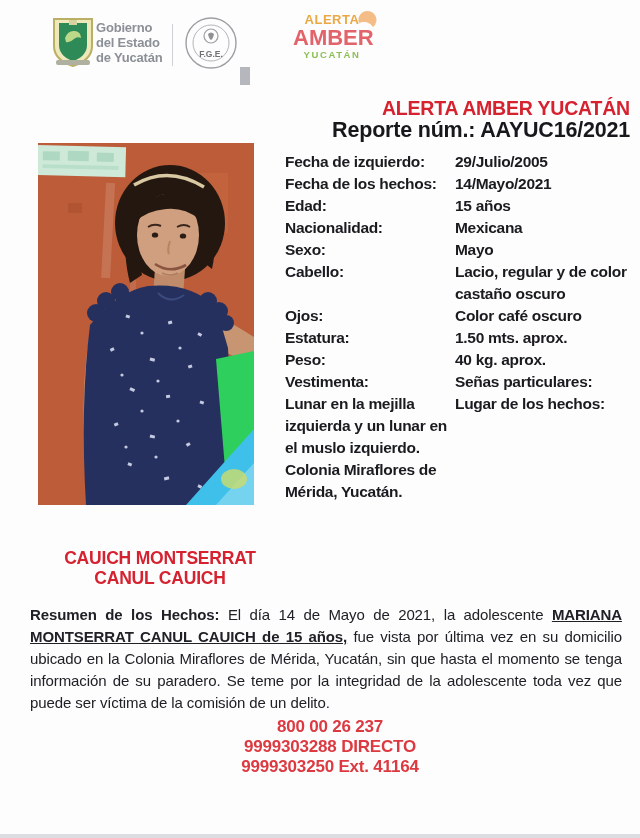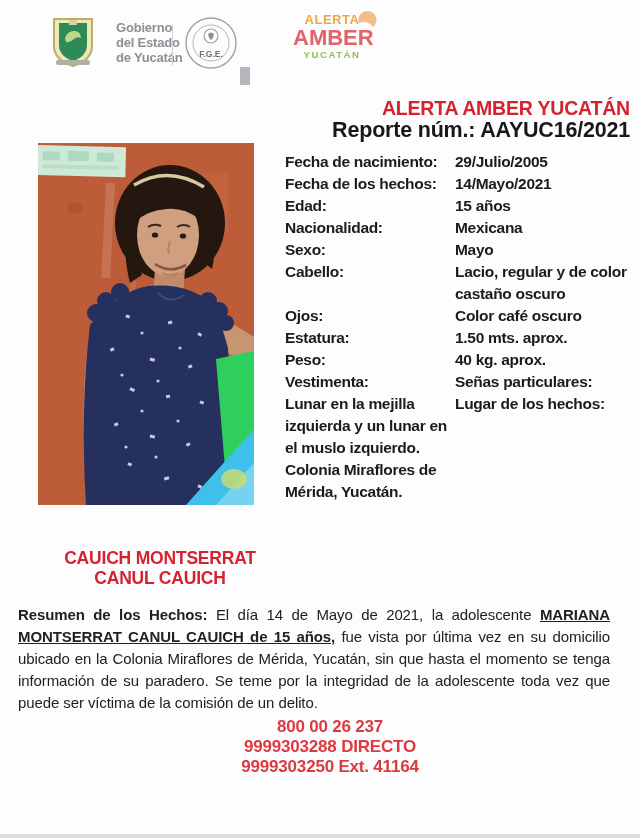--- a/index.html
+++ b/index.html
@@ -2,21 +2,21 @@
 <html><head>
 <meta charset="utf-8">
 <style>
   html,body{margin:0;padding:0;background:#ffffff;}
   .poster{
     position:relative;width:640px;height:838px;background:#fdfdfe;overflow:hidden;
     font-family:"Liberation Sans", sans-serif;color:#17181c;
   }
   
   .gov-logo{position:absolute;left:50px;top:16px;display:flex;align-items:center;}
-  .gov-text{margin-left:20px;font-size:13px;line-height:15px;color:#8b9096;font-weight:600;letter-spacing:-0.2px;}
+  .gov-text{margin-left:0;font-size:13px;line-height:15px;color:#8b9096;font-weight:600;letter-spacing:-0.2px;}
   .logo-divider{position:absolute;left:172px;top:24px;width:1px;height:42px;background:#cfd1d4;}
   .fge-seal{position:absolute;left:182px;top:14px;}
   .scan-square{position:absolute;left:240px;top:67px;width:10px;height:18px;background:#b6b7bc;}
   .amber-logo{position:absolute;left:293px;top:13px;width:78px;text-align:center;filter:blur(0.4px);}
   .amber-l1{font-size:13px;font-weight:800;color:#eca844;letter-spacing:0.5px;line-height:14px;}
   .amber-l2{font-size:22px;font-weight:800;color:#e2646a;letter-spacing:0px;line-height:22px;}
   .amber-l3{font-size:9.5px;font-weight:800;color:#8cbf52;letter-spacing:1.6px;line-height:12px;}
   .amber-ribbon{position:absolute;right:-6px;top:-4px;}
   
   .title-block{position:absolute;left:0;right:10px;top:97px;text-align:right;letter-spacing:-0.2px;margin-left:35px;}
@@ -28,21 +28,21 @@
   
   .details{
     position:absolute;left:285px;top:151px;width:347px;
     display:grid;grid-template-columns:170px 177px;
     font-size:15.5px;font-weight:700;line-height:22px;letter-spacing:-0.3px;color:#1a1b1f;
   }
   
   .name-block{position:absolute;left:40px;top:548px;width:240px;text-align:center;
     color:#d6212f;font-size:17.5px;font-weight:700;line-height:20px;letter-spacing:-0.2px;}
   
-  .summary{position:absolute;left:18px;top:604px;width:592px;margin:0;
+  .summary{position:absolute;left:30px;top:604px;width:592px;margin:0;
     font-size:15px;line-height:22px;text-align:justify;color:#202126;letter-spacing:-0.1px;}
   .summary .lead{font-weight:700;}
   .summary .hl{font-weight:700;text-decoration:underline;}
   
   .phones{position:absolute;left:20px;top:717px;width:620px;text-align:center;
     color:#dc3940;font-size:17px;font-weight:700;line-height:20px;letter-spacing:-0.2px;filter:blur(0.3px);}
   .bottom-strip{position:absolute;left:0;top:834px;width:640px;height:4px;background:#dcdde1;}
 </style>
 </head>
 <body>
@@ -167,21 +167,21 @@
 
       <path d="M178 216 L216 208 L216 362 L190 362 Z" fill="#2fcf5e"></path>
 
       <path d="M148 362 L216 286 L216 362 Z" fill="#3fc0ea"></path>
       <path d="M178 362 L216 320 L216 362 Z" fill="#8edcf2" opacity="0.7"></path>
       <ellipse cx="196" cy="336" rx="13" ry="10" fill="#cddc6a" opacity="0.8"></ellipse>
     </svg>
   </div>
 
   <div class="details">
-    <div>Fecha de nacimiento:</div>
+    <div>Fecha de izquierdo:</div>
     <div>29/Julio/2005</div>
     <div>Fecha de los hechos:</div>
     <div>14/Mayo/2021</div>
     <div>Edad:</div>
     <div>15 años</div>
     <div>Nacionalidad:</div>
     <div>Mexicana</div>
     <div>Sexo:</div>
     <div>Mayo</div>
     <div>Cabello:</div>

